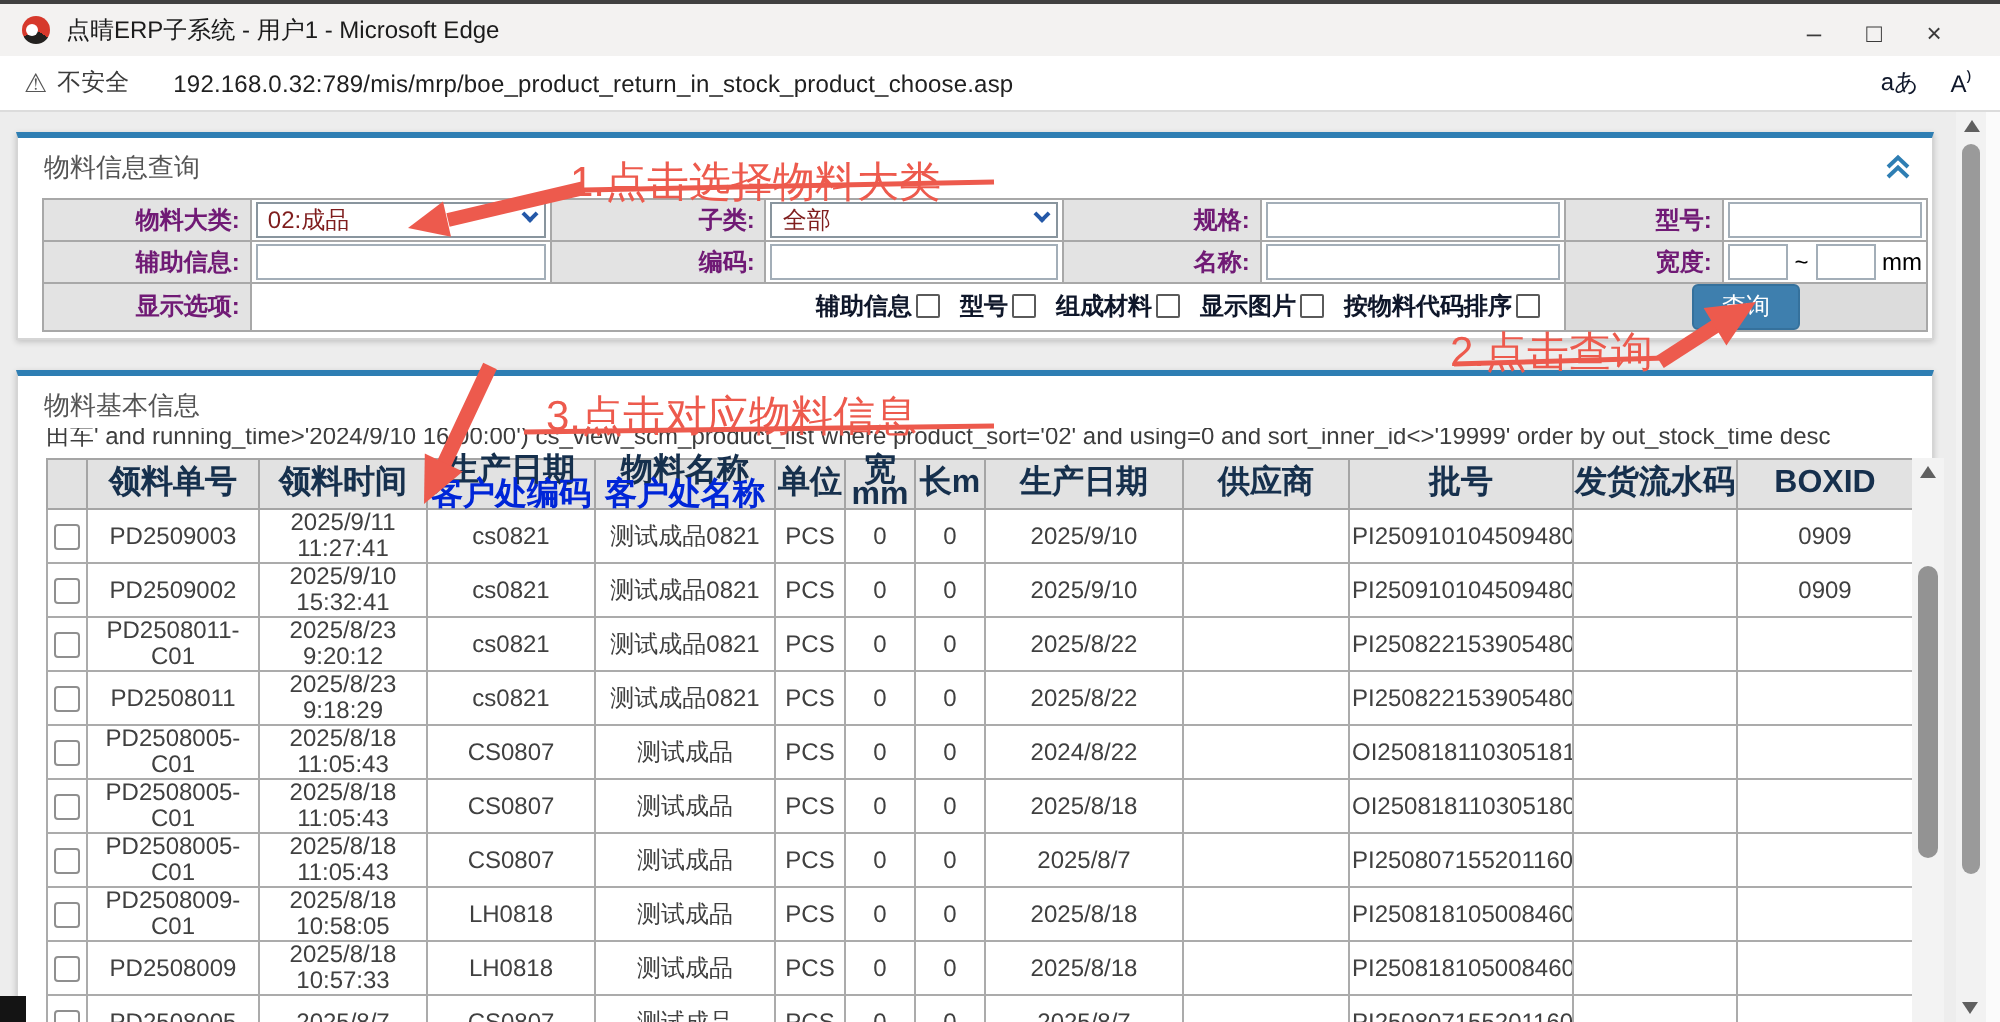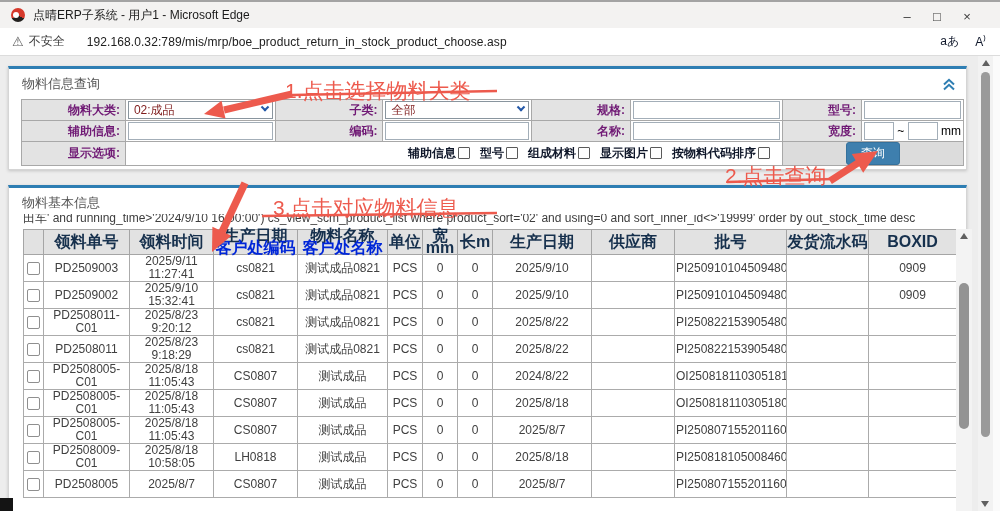--- a/index.html
+++ b/index.html
@@ -1,21 +1,21 @@
 <!DOCTYPE html>
 <html><head>
 <meta charset="utf-8">
 <style>
   * { margin:0; padding:0; box-sizing:border-box; }
   html,body { width:1000px; height:511px; overflow:hidden; position:relative;
     font-family:"Liberation Sans", sans-serif; background:#ededed; }
 
   
   .titlebar { position:absolute; left:0; top:0; right:0; height:28px; background:#f3f2f1;
-    border-top:2px solid #a3a3a3; display:flex; align-items:center; }
+    border-top:2px solid #404040; display:flex; align-items:center; }
   .app-logo { width:14px; height:14px; border-radius:50%; margin:0 8px 0 11px;
     background:conic-gradient(from -40deg, #d6392c 0 45%, #23211f 45% 78%, #d6392c 78%);
     position:relative; }
   .app-logo::after { content:""; position:absolute; left:2px; top:4px; width:6px; height:6px;
     border-radius:50%; background:#fff; }
   .win-title { font-size:12px; color:#1b1b1b; }
   .win-btns { position:absolute; right:18px; top:2px; height:25px; display:flex; }
   .win-btn { width:30px; height:25px; display:flex; align-items:center; justify-content:center;
     font-size:13px; color:#3b3b3b; }
 
@@ -379,20 +379,38 @@
     <td>0</td>
     <td>0</td>
     <td>2025/8/18</td>
     <td></td>
     <td>PI250818105008460</td>
     <td></td>
     <td></td>
   </tr>
           <tr>
     <td><span class="cb"></span></td>
+    <td>PD2508009</td>
+    <td>
+              <div>2025/8/18</div>
+              <div>10:57:33</div>
+            </td>
+    <td>LH0818</td>
+    <td>测试成品</td>
+    <td>PCS</td>
+    <td>0</td>
+    <td>0</td>
+    <td>2025/8/18</td>
+    <td></td>
+    <td>PI250818105008460</td>
+    <td></td>
+    <td></td>
+  </tr>
+          <tr>
+    <td><span class="cb"></span></td>
     <td>PD2508005</td>
     <td>
               <div>2025/8/7</div>
               <div></div>
             </td>
     <td>CS0807</td>
     <td>测试成品</td>
     <td>PCS</td>
     <td>0</td>
     <td>0</td>

